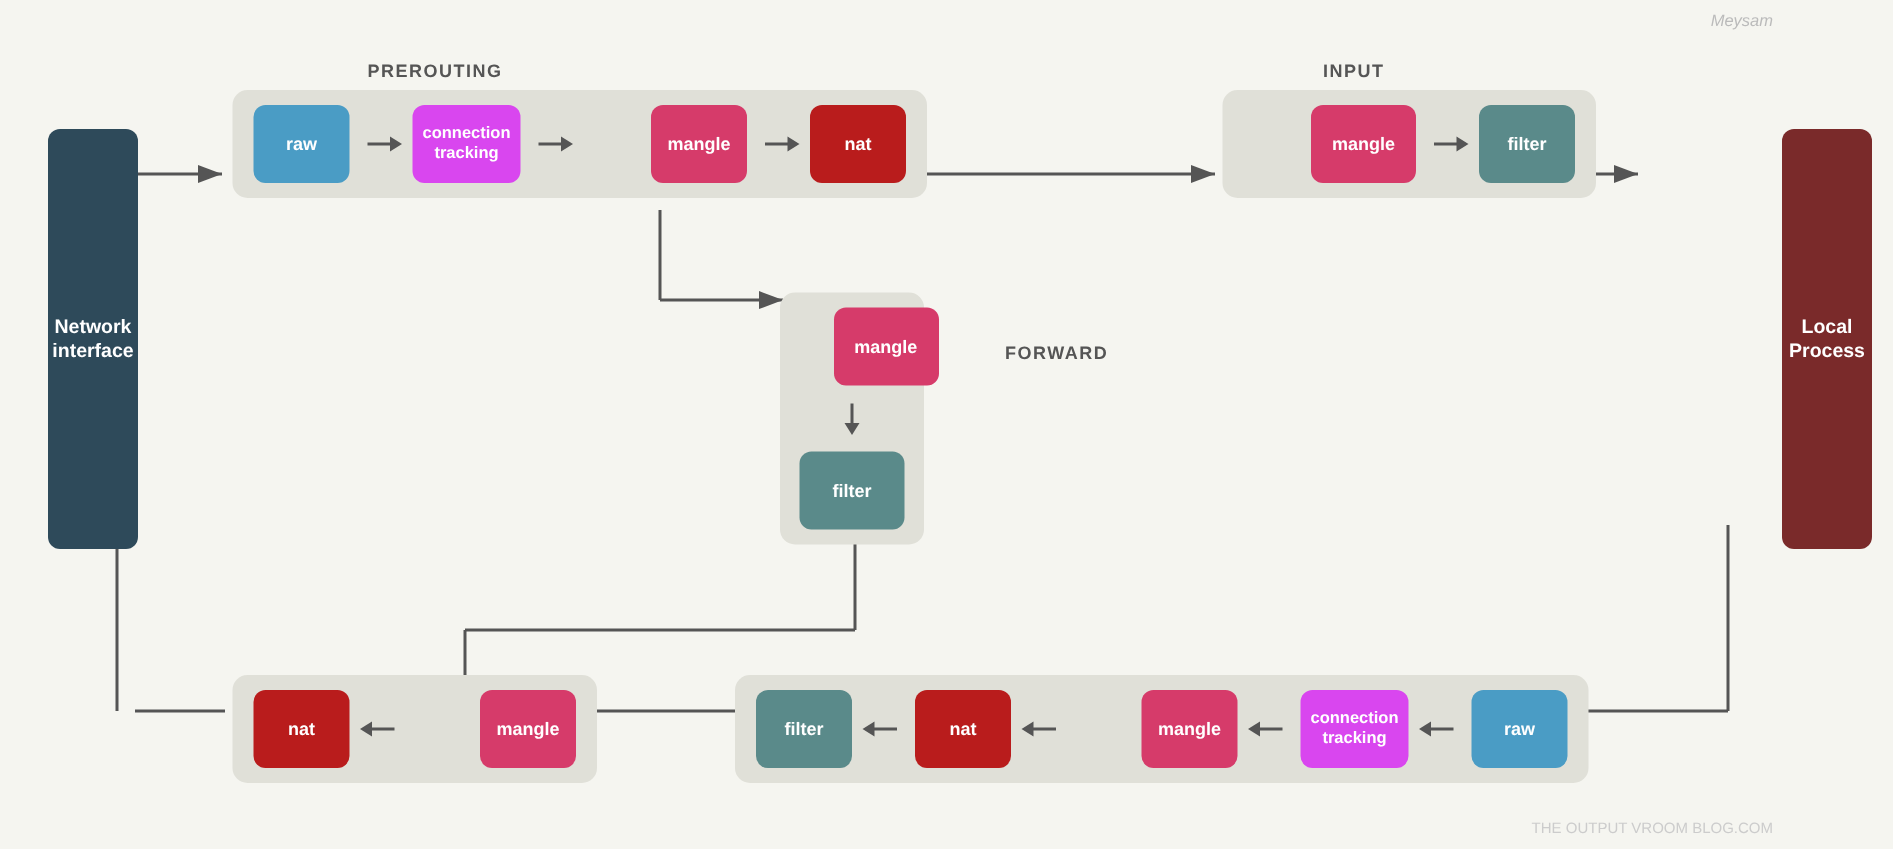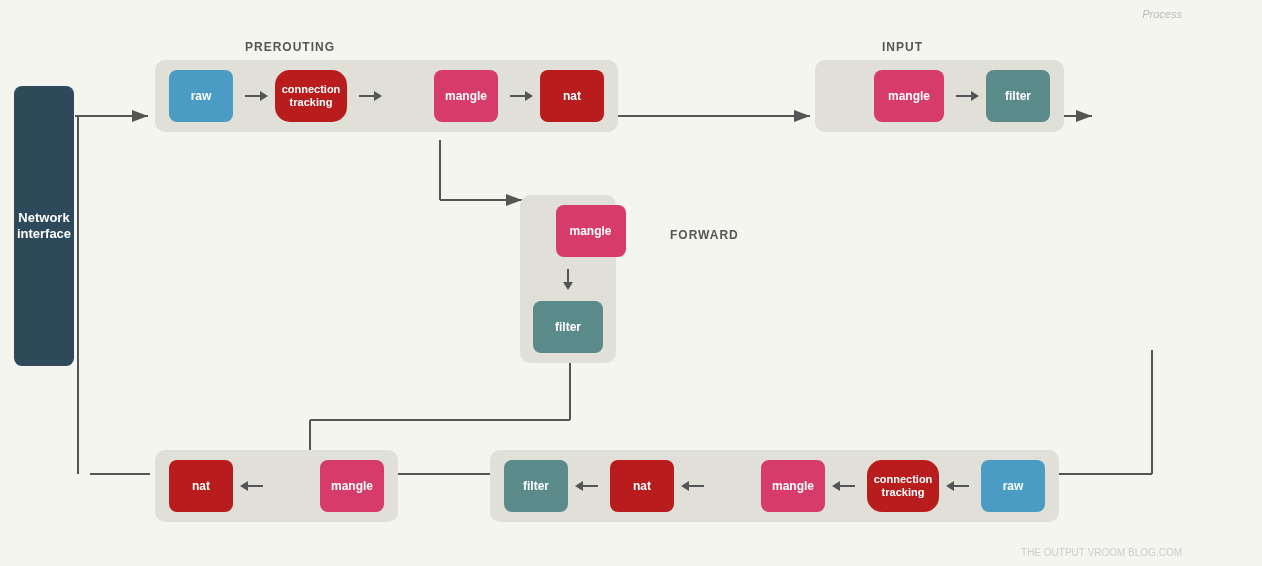--- a/index.html
+++ b/index.html
@@ -74,21 +74,21 @@
       font-size: 12px;
       font-weight: bold;
       text-align: center;
       display: flex;
       align-items: center;
       justify-content: center;
       line-height: 1.2;
     }
 
     .node-raw { background: #4a9cc5; }
-    .node-conn { background: #b91c1c; border-radius: 15px; }
+    .node-conn { background: #d946ef; }
     .node-mangle { background: #d63b6a; margin-left: 45px; }
     .node-nat { background: #b91c1c; }
     .node-filter { background: #5a8a8a; }
 
     svg.arrows {
       position: absolute;
       top: 0; left: 0;
       width: 1262px;
       height: 566px;
       pointer-events: none;
@@ -142,25 +142,29 @@
 
     <line x1="1022" y1="116" x2="1092" y2="116" stroke="#555" stroke-width="2" marker-end="url(#arrowhead)"></line>
 
     <line x1="1152" y1="350" x2="1152" y2="474" stroke="#555" stroke-width="2"></line>
     <line x1="1152" y1="474" x2="1022" y2="474" stroke="#555" stroke-width="2" marker-end="url(#arrowhead)"></line>
 
     <line x1="492" y1="474" x2="284" y2="474" stroke="#555" stroke-width="2" marker-end="url(#arrowhead)"></line>
 
   </svg>
 
-  <div class="side-panel left-panel" style="top: 40%; ">
+  <div class="side-panel left-panel" style="top: 40%; margin-left: 18px; ">
     <span>Network
 interface</span>
   </div>
 
+  <div class="side-panel right-panel" style="top: 40%;">
+    <span>Local
+Process</span>
+  </div>
 
   <div class="chain-label" style="top: 40px; left: 245px;">PREROUTING</div>
   <div class="chain-box" style="top: 60px; left: 155px; flex-direction: row; align-items: center;">
 
     <div class="node node-raw" style="width:64px; height:52px;">raw</div>
 
     <div style="width:18px; height:2px; background:#555; position:relative;">
       <div style="position:absolute; right:-5px; top:-4px; border-left:8px solid #555; border-top:5px solid transparent; border-bottom:5px solid transparent;"></div>
     </div>
 
@@ -240,16 +244,16 @@
     <div class="node node-conn" style="width:72px; height:52px; font-size:11px;">connection
 tracking</div>
 
     <div style="width:18px; height:2px; background:#555; position:relative;">
       <div style="position:absolute; left:-5px; top:-4px; border-right:8px solid #555; border-top:5px solid transparent; border-bottom:5px solid transparent;"></div>
     </div>
 
     <div class="node node-raw" style="width:64px; height:52px;">raw</div>
   </div>
 
-  <div class="watermark">Process</div>
+  <div class="watermark">Meysam</div>
   <div class="watermark2">THE OUTPUT VROOM BLOG.COM</div>
 
 </div>
 
 </body></html>

